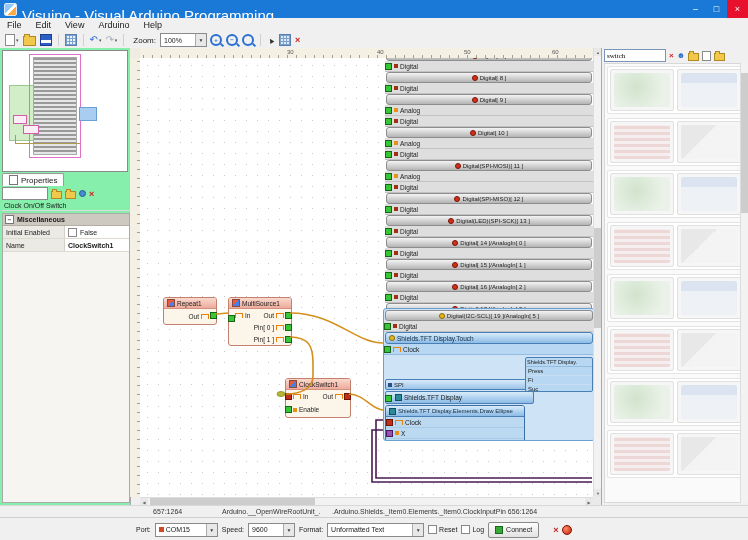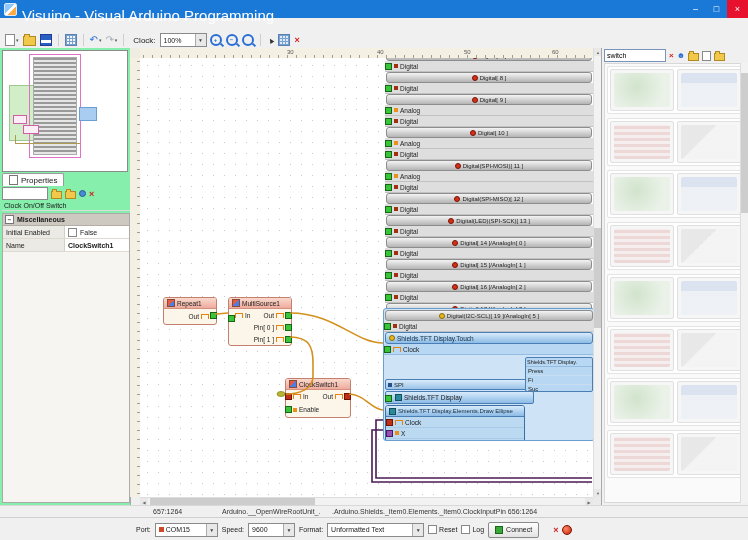--- a/index.html
+++ b/index.html
@@ -131,21 +131,21 @@
   .ms-in{position:absolute;left:6px;top:3px;display:flex;gap:2px;align-items:center;}
   .ms-outs .crow{position:relative;height:12px;display:flex;align-items:center;justify-content:flex-end;gap:2px;padding:0 7px;}
   #comp-cs{left:145px;top:320px;width:64px;height:38px;}
   .cs-row{position:relative;height:13px;display:flex;align-items:center;gap:2px;padding:0 7px;}
   .cs-row .spacer{flex:1;}
   .wires{position:absolute;left:0;top:0;width:453px;height:439px;z-index:6;pointer-events:none;}
 
   
   .rightpanel{position:absolute;left:601px;top:48px;width:147px;height:457px;background:#f0f0f0;border-left:1px solid #a8a8a8;}
   .searchrow{position:absolute;left:2px;top:1px;right:1px;height:13px;display:flex;align-items:center;gap:3px;}
-  .searchrow input{width:56px;height:11px;border:1px solid #7a93b8;font-size:7px;padding:0 2px;font-family:Liberation Sans, sans-serif;}
+  .searchrow input{width:56px;height:11px;border:1px solid #7a93b8;font-size:7px;padding:0 2px;font-family:Liberation Serif, serif;}
   .ric{font-size:8px;line-height:9px;}
   .ric.x{color:#cc2020;font-weight:bold;}
   .ric.user{color:#2a6fd4;}
   .palette{position:absolute;left:2px;top:15px;width:137px;bottom:2px;background:#fafafa;border:1px solid #d8d8d8;overflow:hidden;padding:2px;}
   .pgroup{border:1px solid #e4e4e4;background:#fff;border-radius:2px;margin-bottom:4px;padding:2px;display:grid;grid-template-columns:1fr 1fr;gap:3px;}
   .pcard{height:40px;background:#f6f6f6;border:1px solid #e0e0e0;border-radius:2px;position:relative;overflow:hidden;}
   .pcard::after{content:'';position:absolute;left:3px;top:3px;right:3px;bottom:3px;opacity:.3;border-radius:2px;}
   .pcard.v1::after{background:radial-gradient(circle at 40% 40%,#7ab86a,#cfe8c8 70%);}
   .pcard.v2::after{background:linear-gradient(#9ab8e0 0 30%,#d8e6f6 30%);}
   .pcard.v3::after{background:repeating-linear-gradient(0deg,#d89090 0 3px,#f4dcdc 3px 6px);}
@@ -173,20 +173,27 @@
   <div class="titlebar">
     <span class="app-icon"></span>
     <span class="title-text">Visuino - Visual Arduino Programming</span>
     <span class="winbtns">
       <span class="winbtn">–</span>
       <span class="winbtn">□</span>
       <span class="winbtn close">×</span>
     </span>
   </div>
 
+  <div class="menubar">
+    <span class="menu-item">File</span>
+    <span class="menu-item">Edit</span>
+    <span class="menu-item">View</span>
+    <span class="menu-item">Arduino</span>
+    <span class="menu-item">Help</span>
+  </div>
 
   <div class="toolbar">
     <span class="tbtn">
         <span class="ic-doc"></span>
         <span class="drop">▾</span>
       </span>
     <span class="tbtn">
         <span class="ic-folder"></span>
       </span>
     <span class="tbtn">
@@ -199,21 +206,21 @@
     <span class="tb-sep"></span>
     <span class="tbtn">
         <span class="ic-undo">↶</span>
         <span class="drop">▾</span>
       </span>
     <span class="tbtn">
         <span class="ic-redo">↷</span>
         <span class="drop">▾</span>
       </span>
     <span class="tb-sep"></span>
-    <span class="zoom-label">Clock:</span>
+    <span class="zoom-label">Zoom:</span>
     <span class="combo" style="width:42px;">
       <span>100%</span>
       <span class="arrowbox">▼</span>
     </span>
     <span class="tbtn">
         <span class="ic-mag">+</span>
       </span>
     <span class="tbtn">
         <span class="ic-mag">−</span>
       </span>

